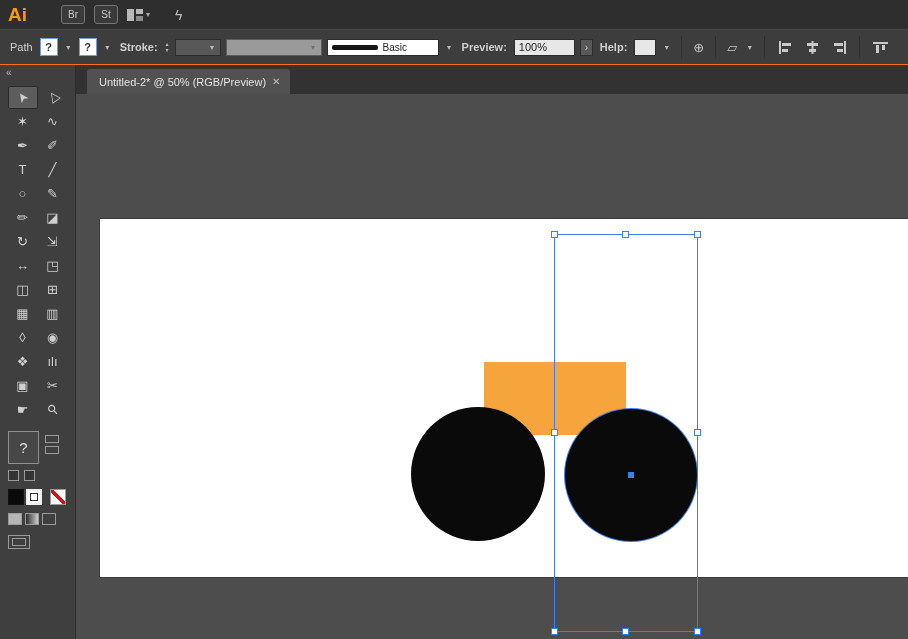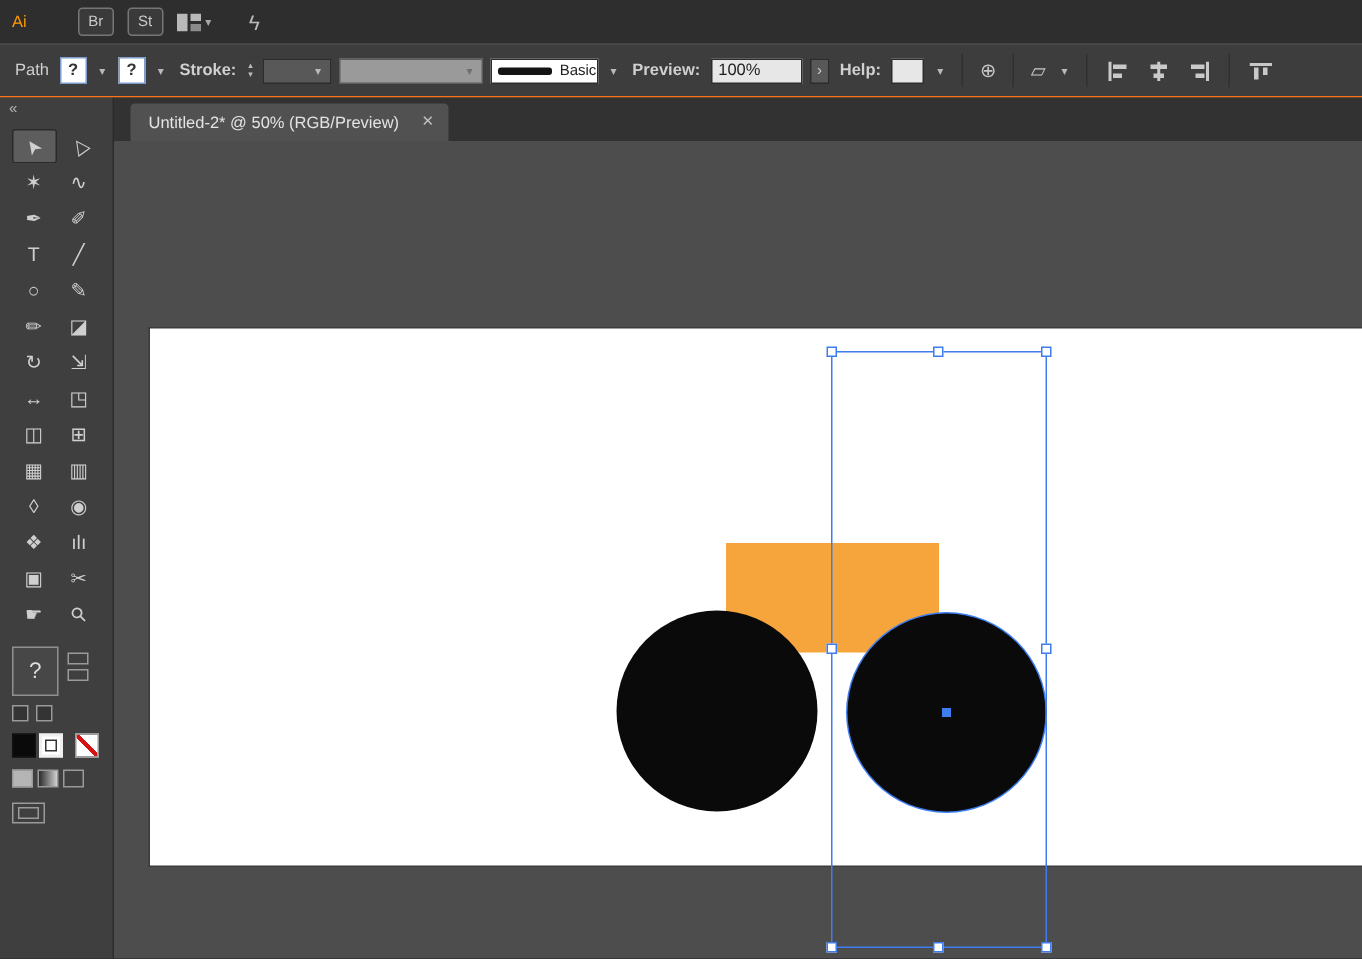--- a/index.html
+++ b/index.html
@@ -3,21 +3,21 @@
 <meta charset="utf-8">
 <style>
   html,body{margin:0;padding:0;background:#222;}
   .app{width:908px;height:639px;position:relative;overflow:hidden;
        font-family:"Liberation Sans","DejaVu Sans",sans-serif;
        background:#4d4d4d;display:flex;flex-direction:column;user-select:none;}
 
   
   .menubar{flex:0 0 29px;background:#2e2e2e;display:flex;align-items:center;
            color:#d6d6d6;font-size:12px;}
-  .logo{color:var(--logo-orange,#ff9a00);font-weight:normal;font-size:11px;padding:0 8px 0 8px;}
+  .logo{color:var(--logo-orange,#ff9a00);font-weight:bold;font-size:19px;padding:0 8px 0 8px;}
   .menus{display:flex;align-items:center;}
   .menu-item{padding:0 11px;cursor:default;}
   .mb-right{display:flex;align-items:center;margin-left:26px;gap:9px;}
   .chip{width:22px;height:17px;border:1px solid #767676;border-radius:3px;font-size:10px;
         display:flex;align-items:center;justify-content:center;color:#c9c9c9;background:#3a3a3a;}
   .ws{display:flex;align-items:center;gap:3px;color:#b9b9b9;}
   .chev{font-size:8px;color:#a9a9a9;}
   .sync{font-size:14px;color:#b9b9b9;margin-left:16px;}
 
   
@@ -27,21 +27,21 @@
   .cb-label{margin:0 2px;}
   .bold{font-weight:bold;}
   .swatch-q{width:16px;height:16px;background:#fff;border:1px solid #7d9cc9;color:#333;
             font-weight:bold;font-size:11px;display:flex;align-items:center;justify-content:center;}
   .dd-chev{width:11px;text-align:center;font-size:8px;color:#b9b9b9;}
   .stepper{display:flex;flex-direction:column;line-height:6px;font-size:6px;color:#bbb;margin:0 1px;}
   .field{height:17px;background:#585858;border:1px solid #2c2c2c;display:flex;align-items:center;box-sizing:border-box;}
   .stroke-field{width:46px;justify-content:flex-end;padding-right:2px;}
   .profile-field{width:96px;background:#9a9a9a;border:1px solid #5d5d5d;justify-content:flex-end;padding-right:2px;}
   .profile-field .dd-chev{color:#6e6e6e;}
-  .brush-field{width:72px;background:#fff;color:#222;border:1px solid #2c2c2c;}
+  .brush-field{width:112px;background:#fff;color:#222;border:1px solid #2c2c2c;}
   .brush-line{width:46px;height:5px;background:#141414;border-radius:2px;margin:0 5px 0 4px;}
   .brush-name{font-size:10px;color:#222;}
   .opacity-field{width:61px;background:#e7e7e7;color:#1e1e1e;padding:0 4px;}
   .arrow-btn{width:13px;height:17px;background:#585858;border:1px solid #2c2c2c;color:#ccc;
              display:flex;align-items:center;justify-content:center;font-size:10px;box-sizing:border-box;}
   .style-field{width:22px;background:#e7e7e7;justify-content:flex-end;}
   .sep{width:1px;height:22px;background:#303030;margin:0 4px;flex:0 0 1px;}
   .cb-icon{font-size:13px;color:#c6c6c6;margin:0 2px;}
   .align-btn{width:22px;height:20px;display:flex;align-items:center;justify-content:center;}
   .align-btn svg{display:block;}
@@ -79,21 +79,21 @@
   .mode-none{background:#3f3f3f;}
   .row-screen{margin-top:10px;}
   .screen-btn{width:22px;height:14px;border:1px solid #9a9a9a;box-sizing:border-box;
               display:flex;align-items:center;justify-content:center;}
   .screen-btn i{display:block;width:12px;height:6px;border:1px solid #9a9a9a;}
 
   
   .doc{flex:1;display:flex;flex-direction:column;min-width:0;}
   .tabbar{flex:0 0 29px;background:#323232;display:flex;align-items:flex-end;}
   .tab{height:25px;background:#515151;display:flex;align-items:center;padding:0 10px 0 12px;
-       margin-left:11px;font-size:11px;color:#e3e3e3;gap:15px;border-radius:3px 3px 0 0;}
+       margin-left:11px;font-size:11px;color:#e3e3e3;gap:6px;border-radius:3px 3px 0 0;}
   .tab-close{font-size:10px;color:#c0c0c0;}
 
   
   .canvas{flex:1;position:relative;background:#4d4d4d;overflow:hidden;}
   .artboard{position:absolute;left:24px;top:125px;width:809px;height:358px;background:#fff;
             box-shadow:0 0 0 1px rgba(25,25,25,.35);}
   .shape-orange{position:absolute;left:408px;top:268px;width:142px;height:73px;
                 background:var(--shape-orange,#f5a53c);}
   .circle{position:absolute;border-radius:50%;background:var(--shape-black,#0a0a0a);}
   .circle.left{left:335px;top:313px;width:134px;height:134px;}

